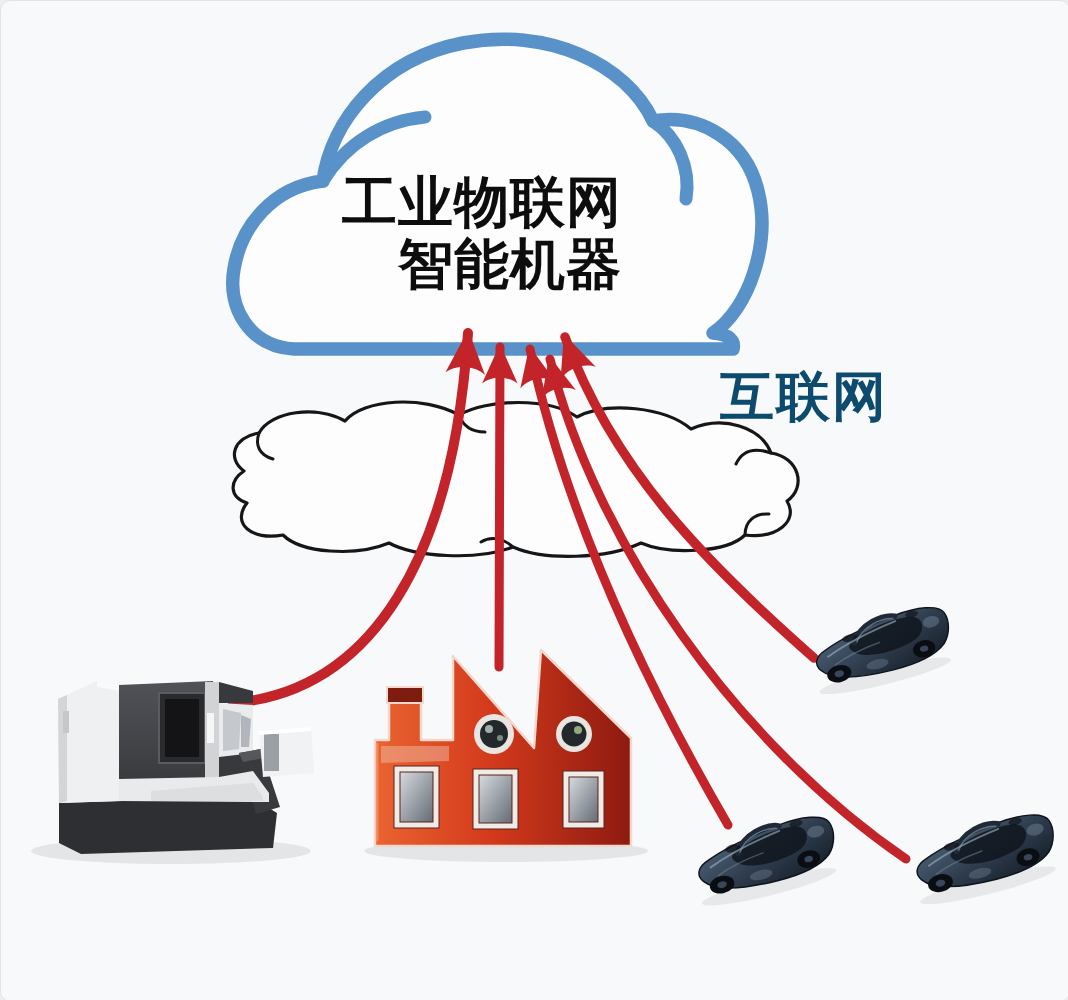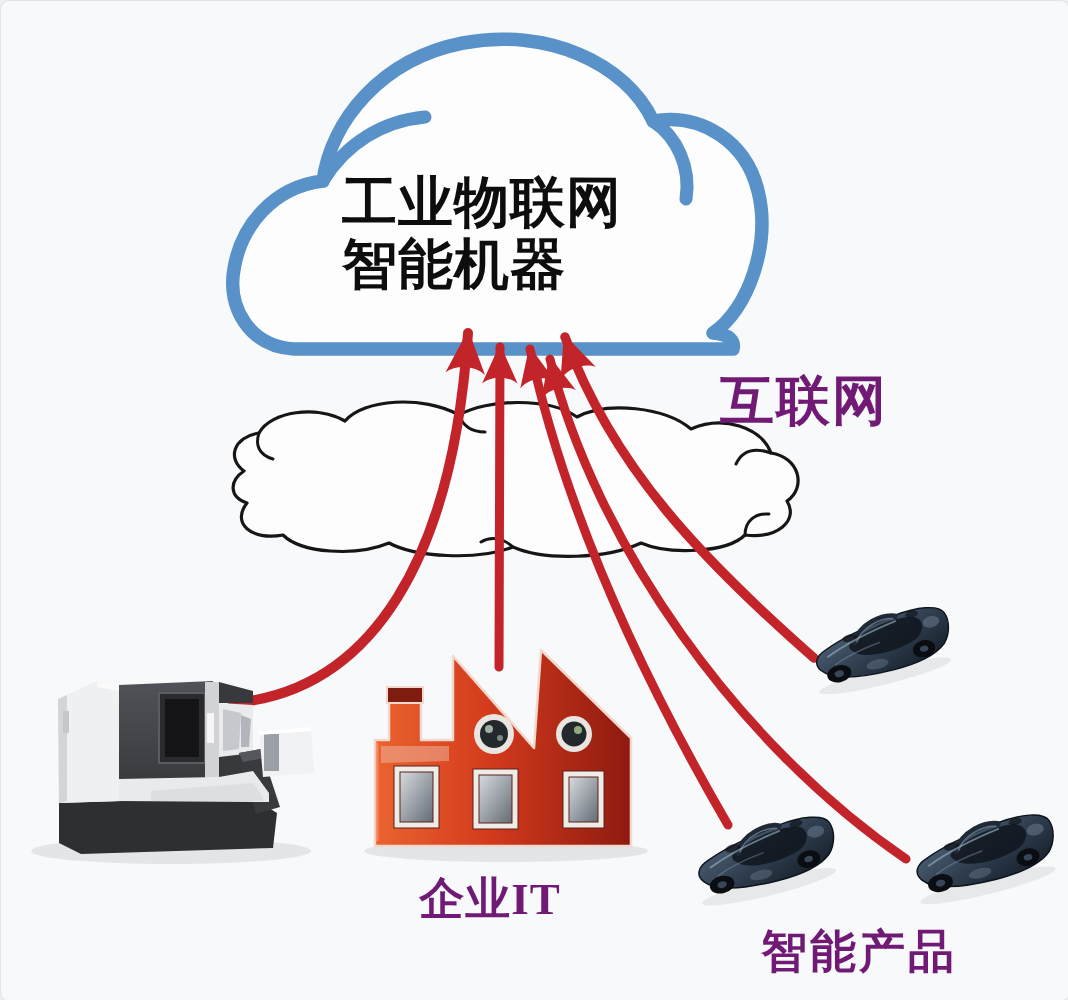--- a/index.html
+++ b/index.html
@@ -4,26 +4,26 @@
 <style>
   html,body{margin:0;padding:0;background:#eceeef;}
   .stage{
     position:relative;width:1068px;height:1000px;overflow:hidden;
     background:#f8f9fa;border:1px solid #e2e3e5;border-radius:10px;
     font-family:"DejaVu Sans","Liberation Sans",sans-serif;
   }
   .stage svg{position:absolute;left:0;top:0;}
   .lbl{
     position:absolute;transform:translate(-50%,-50%);
-    font-weight:900;color:#701a75;white-space:nowrap;line-height:1;
-    font-family:Liberation Serif, serif;
+    font-weight:900;color:#0c4a6e;white-space:nowrap;line-height:1;
+    font-family:Liberation Mono, monospace;
   }
   .cloud-title{
     position:absolute;left:481px;top:232px;transform:translate(-50%,-50%);
-    text-align:left;font-weight:900;color:#0d0d0d;
+    text-align:right;font-weight:900;color:#0d0d0d;
     font-size:55px;line-height:62px;letter-spacing:1px;white-space:nowrap;
   }
   .internet-lbl{left:803px;top:400px;font-size:54px;letter-spacing:2px;}
   .machine-lbl{left:156px;top:897px;font-size:47px;letter-spacing:2px;}
   .factory-lbl{left:489px;top:898px;font-size:45px;letter-spacing:1px;}
   .products-lbl{left:858px;top:951px;font-size:46px;letter-spacing:3px;}
 </style>
 </head>
 <body>
 
@@ -170,17 +170,15 @@
 </svg>
 
 <div class="cloud-title">
   <div>工业物联网</div>
   <div>智能机器</div>
 </div>
 
 <div class="lbl internet-lbl">互联网</div>
 
 
-<div class="lbl factory-lbl">企业IT</div>
 
-<div class="lbl products-lbl">智能产品</div>
 
 </div>
 
 </body></html>

